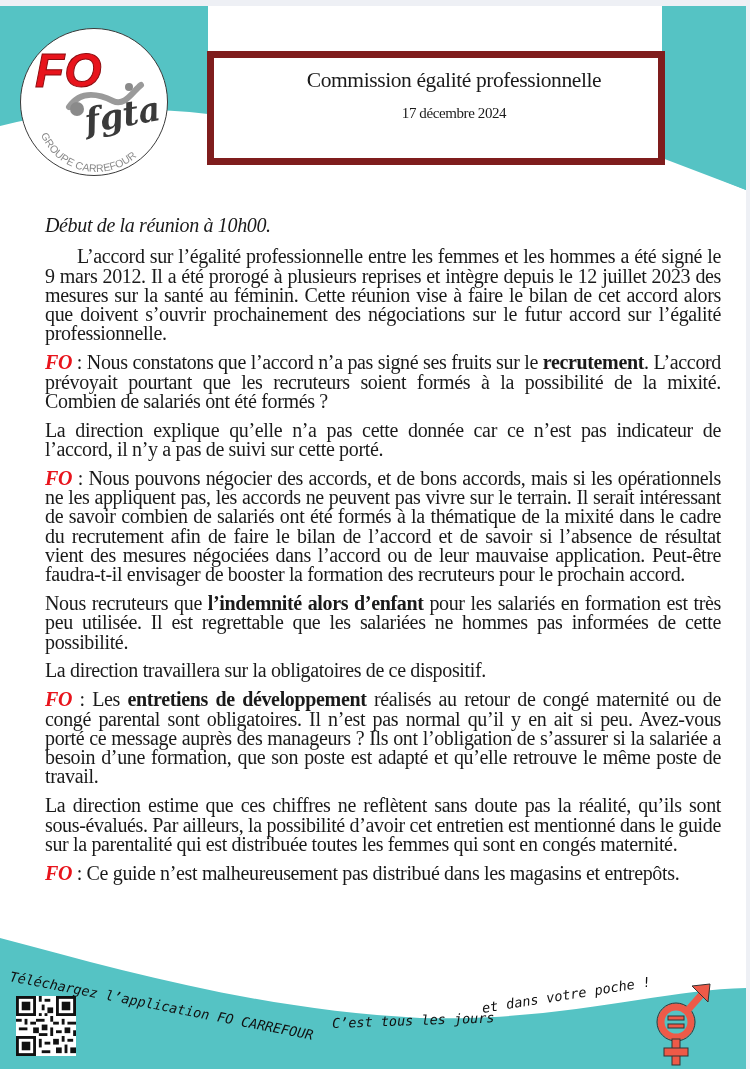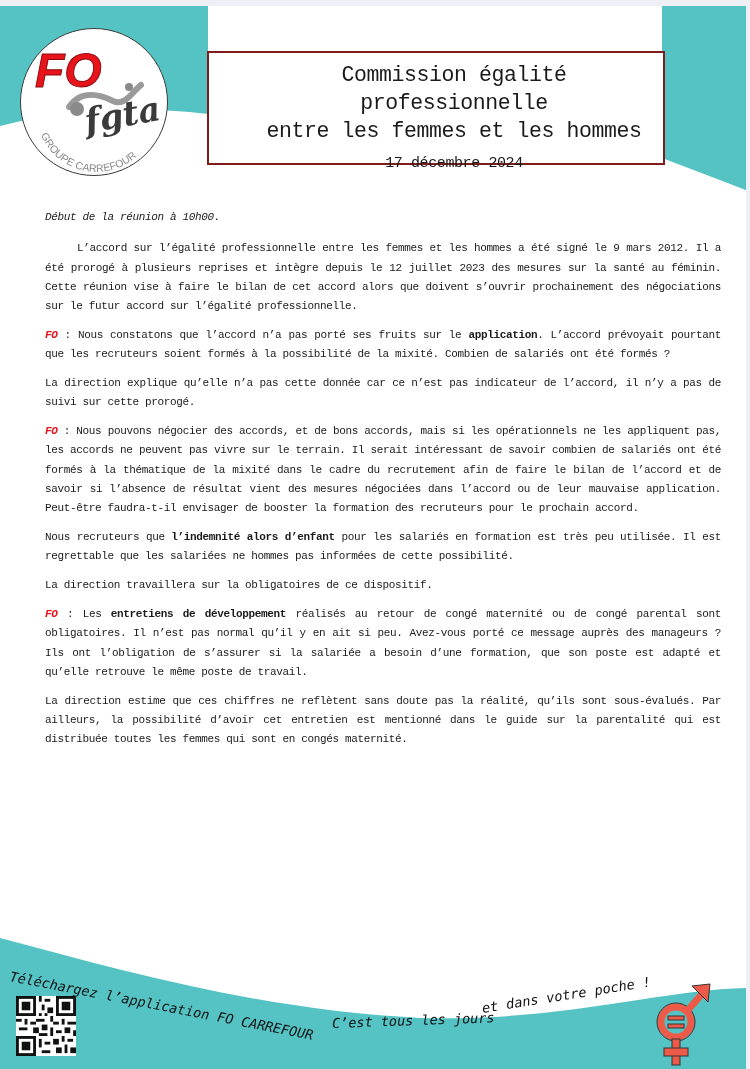--- a/index.html
+++ b/index.html
@@ -16,31 +16,31 @@
 
   .logo {
     position: absolute; left: 20px; top: 28px; width: 148px; height: 148px;
     border-radius: 50%; background: #fff; border: 1.5px solid #3a3a3a;
     box-sizing: border-box; overflow: hidden;
   }
   .logo svg { position: absolute; left: 0; top: 0; }
 
   .title-box {
     position: absolute; left: 207px; top: 51px; width: 458px; height: 114px;
-    background: #ffffff; border: 2px solid #7f1d1d; box-sizing: border-box;
-    text-align: center; font-family: Liberation Mono, monospace; color: #1a1a1a; padding-left: 36px;
+    background: #ffffff; border: 7px solid #7f1d1d; box-sizing: border-box;
+    text-align: center; font-family: Liberation Serif, serif; color: #1a1a1a; padding-left: 36px;
   }
   .title-line { font-size: 21.5px; line-height: 28px; letter-spacing: -0.4px; }
   .title-line.l1 { margin-top: 8px; }
   .title-date { font-size: 15px; line-height: 28px; margin-top: 5px; letter-spacing: -0.4px; }
 
   .content {
-    position: absolute; left: 45px; top: 208px; width: 676px;
-    font-size: 11px; line-height: 19.3px; letter-spacing: -0.35px;
-    font-family: Liberation Mono, monospace;
+    position: absolute; left: 45px; top: 216px; width: 676px;
+    font-size: 20px; line-height: 19.3px; letter-spacing: -0.35px;
+    font-family: Liberation Serif, serif;
     font-stretch: condensed;
   }
   .content p { margin: 0 0 9.5px 0; text-align: justify; }
   .content p.start { font-style: italic; margin-bottom: 12px; }
   .content p.indent { text-indent: 32px; }
   .content .fo { color: #e8141c; font-weight: bold; font-style: italic; }
   .content b { font-weight: bold; }
 
   .footer-text {
     position: absolute; font-family: "DejaVu Sans Mono", monospace; font-style: italic;
@@ -69,42 +69,42 @@
     <text x="66" y="104" font-family="DejaVu Serif, serif" font-style="italic" font-weight="bold" font-size="34" fill="#3a3a3a" transform="rotate(-10 66 104)">fgta</text>
     <path id="logo-arc" d="M18,100 A60,60 0 0 0 128,112" fill="none"></path>
     <text font-family="Liberation Sans, sans-serif" font-size="10.5" fill="#8a8a8a">
       <textPath href="#logo-arc" startOffset="6">GROUPE CARREFOUR</textPath>
     </text>
   </svg>
 </div>
 
 <div class="title-box">
   <div class="title-line l1">Commission égalité professionnelle</div>
-  <div class="title-line">entre les femmes et les hommes</div>
   <div class="title-date">17 décembre 2024</div>
 </div>
 
 <div class="content">
   <p class="start">Début de la réunion à 10h00.</p>
   <p class="indent">L’accord sur l’égalité professionnelle entre les femmes et les hommes a été signé le 9 mars 2012. Il a été prorogé à plusieurs reprises et intègre depuis le 12 juillet 2023 des mesures sur la santé au féminin. Cette réunion vise à faire le bilan de cet accord alors que doivent s’ouvrir prochainement des négociations sur le futur accord sur l’égalité professionnelle.</p>
 
-  <p><span class="fo">FO</span><span> : Nous constatons que l’accord n’a pas porté ses fruits sur le </span><b>application</b><span>. L’accord prévoyait pourtant que les recruteurs soient formés à la possibilité de la mixité. Combien de salariés ont été formés ?</span></p>
+  <p><span class="fo">FO</span><span> : Nous constatons que l’accord n’a pas signé ses fruits sur le </span><b>recrutement</b><span>. L’accord prévoyait pourtant que les recruteurs soient formés à la possibilité de la mixité. Combien de salariés ont été formés ?</span></p>
 
-  <p>La direction explique qu’elle n’a pas cette donnée car ce n’est pas indicateur de l’accord, il n’y a pas de suivi sur cette prorogé.</p>
+  <p>La direction explique qu’elle n’a pas cette donnée car ce n’est pas indicateur de l’accord, il n’y a pas de suivi sur cette porté.</p>
 
   <p><span class="fo">FO</span><span> : Nous pouvons négocier des accords, et de bons accords, mais si les opérationnels ne les appliquent pas, les accords ne peuvent pas vivre sur le terrain. Il serait intéressant de savoir combien de salariés ont été formés à la thématique de la mixité dans le cadre du recrutement afin de faire le bilan de l’accord et de savoir si l’absence de résultat vient des mesures négociées dans l’accord ou de leur mauvaise application. Peut-être faudra-t-il envisager de booster la formation des recruteurs pour le prochain accord.</span></p>
 
   <p><span>Nous recruteurs que </span><b>l’indemnité alors d’enfant</b><span> pour les salariés en formation est très peu utilisée. Il est regrettable que les salariées ne hommes pas informées de cette possibilité.</span></p>
 
   <p>La direction travaillera sur la obligatoires de ce dispositif.</p>
 
   <p><span class="fo">FO</span><span> : Les </span><b>entretiens de développement</b><span> réalisés au retour de congé maternité ou de congé parental sont obligatoires. Il n’est pas normal qu’il y en ait si peu. Avez-vous porté ce message auprès des manageurs ? Ils ont l’obligation de s’assurer si la salariée a besoin d’une formation, que son poste est adapté et qu’elle retrouve le même poste de travail.</span></p>
 
   <p>La direction estime que ces chiffres ne reflètent sans doute pas la réalité, qu’ils sont sous-évalués. Par ailleurs, la possibilité d’avoir cet entretien est mentionné dans le guide sur la parentalité qui est distribuée toutes les femmes qui sont en congés maternité.</p>
 
+  <p><span class="fo">FO</span><span> : Ce guide n’est malheureusement pas distribué dans les magasins et entrepôts.</span></p>
 </div>
 
 <svg class="footer-shape" viewBox="0 0 746 139" preserveAspectRatio="none">
   <path d="M0,8 C120,40 260,80 420,88 C560,92 660,60 746,58 L746,139 L0,139 Z" fill="#55c3c4"></path>
 </svg>
 
 <div class="footer-text" style="left:10px; top:968px; transform: rotate(11deg);">Téléchargez l’application FO CARREFOUR</div>
 <div class="footer-text" style="left:332px; top:1015px; transform: rotate(-2deg);">C’est tous les jours</div>
 <div class="footer-text" style="left:482px; top:1000px; transform: rotate(-9deg);">et dans votre poche !</div>
 

